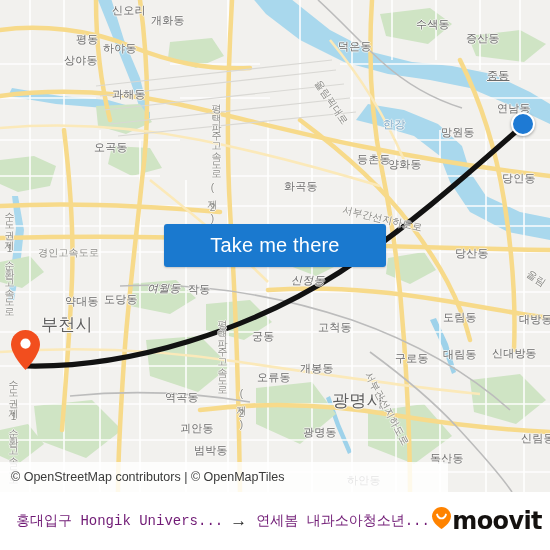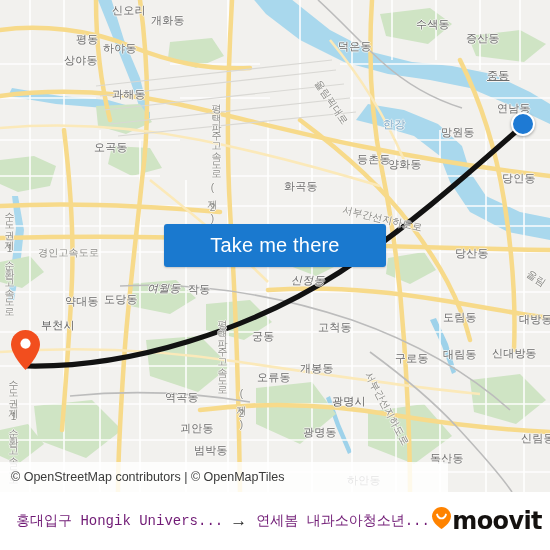--- a/index.html
+++ b/index.html
@@ -48,21 +48,21 @@
   .maplabel.road {
     color: #8a8a86;
     font-size: 10px;
   }
   .maplabel.vert {
     writing-mode: vertical-rl;
     text-orientation: upright;
     letter-spacing: -0.5px;
   }
   .maplabel.big {
-    font-size: 11px;
+    font-size: 17px;
     color: #5e5e5e;
   }
 
   
   #origin-marker {
     position: absolute;
     left: 511px;
     top: 112px;
     width: 24px;
     height: 24px;

